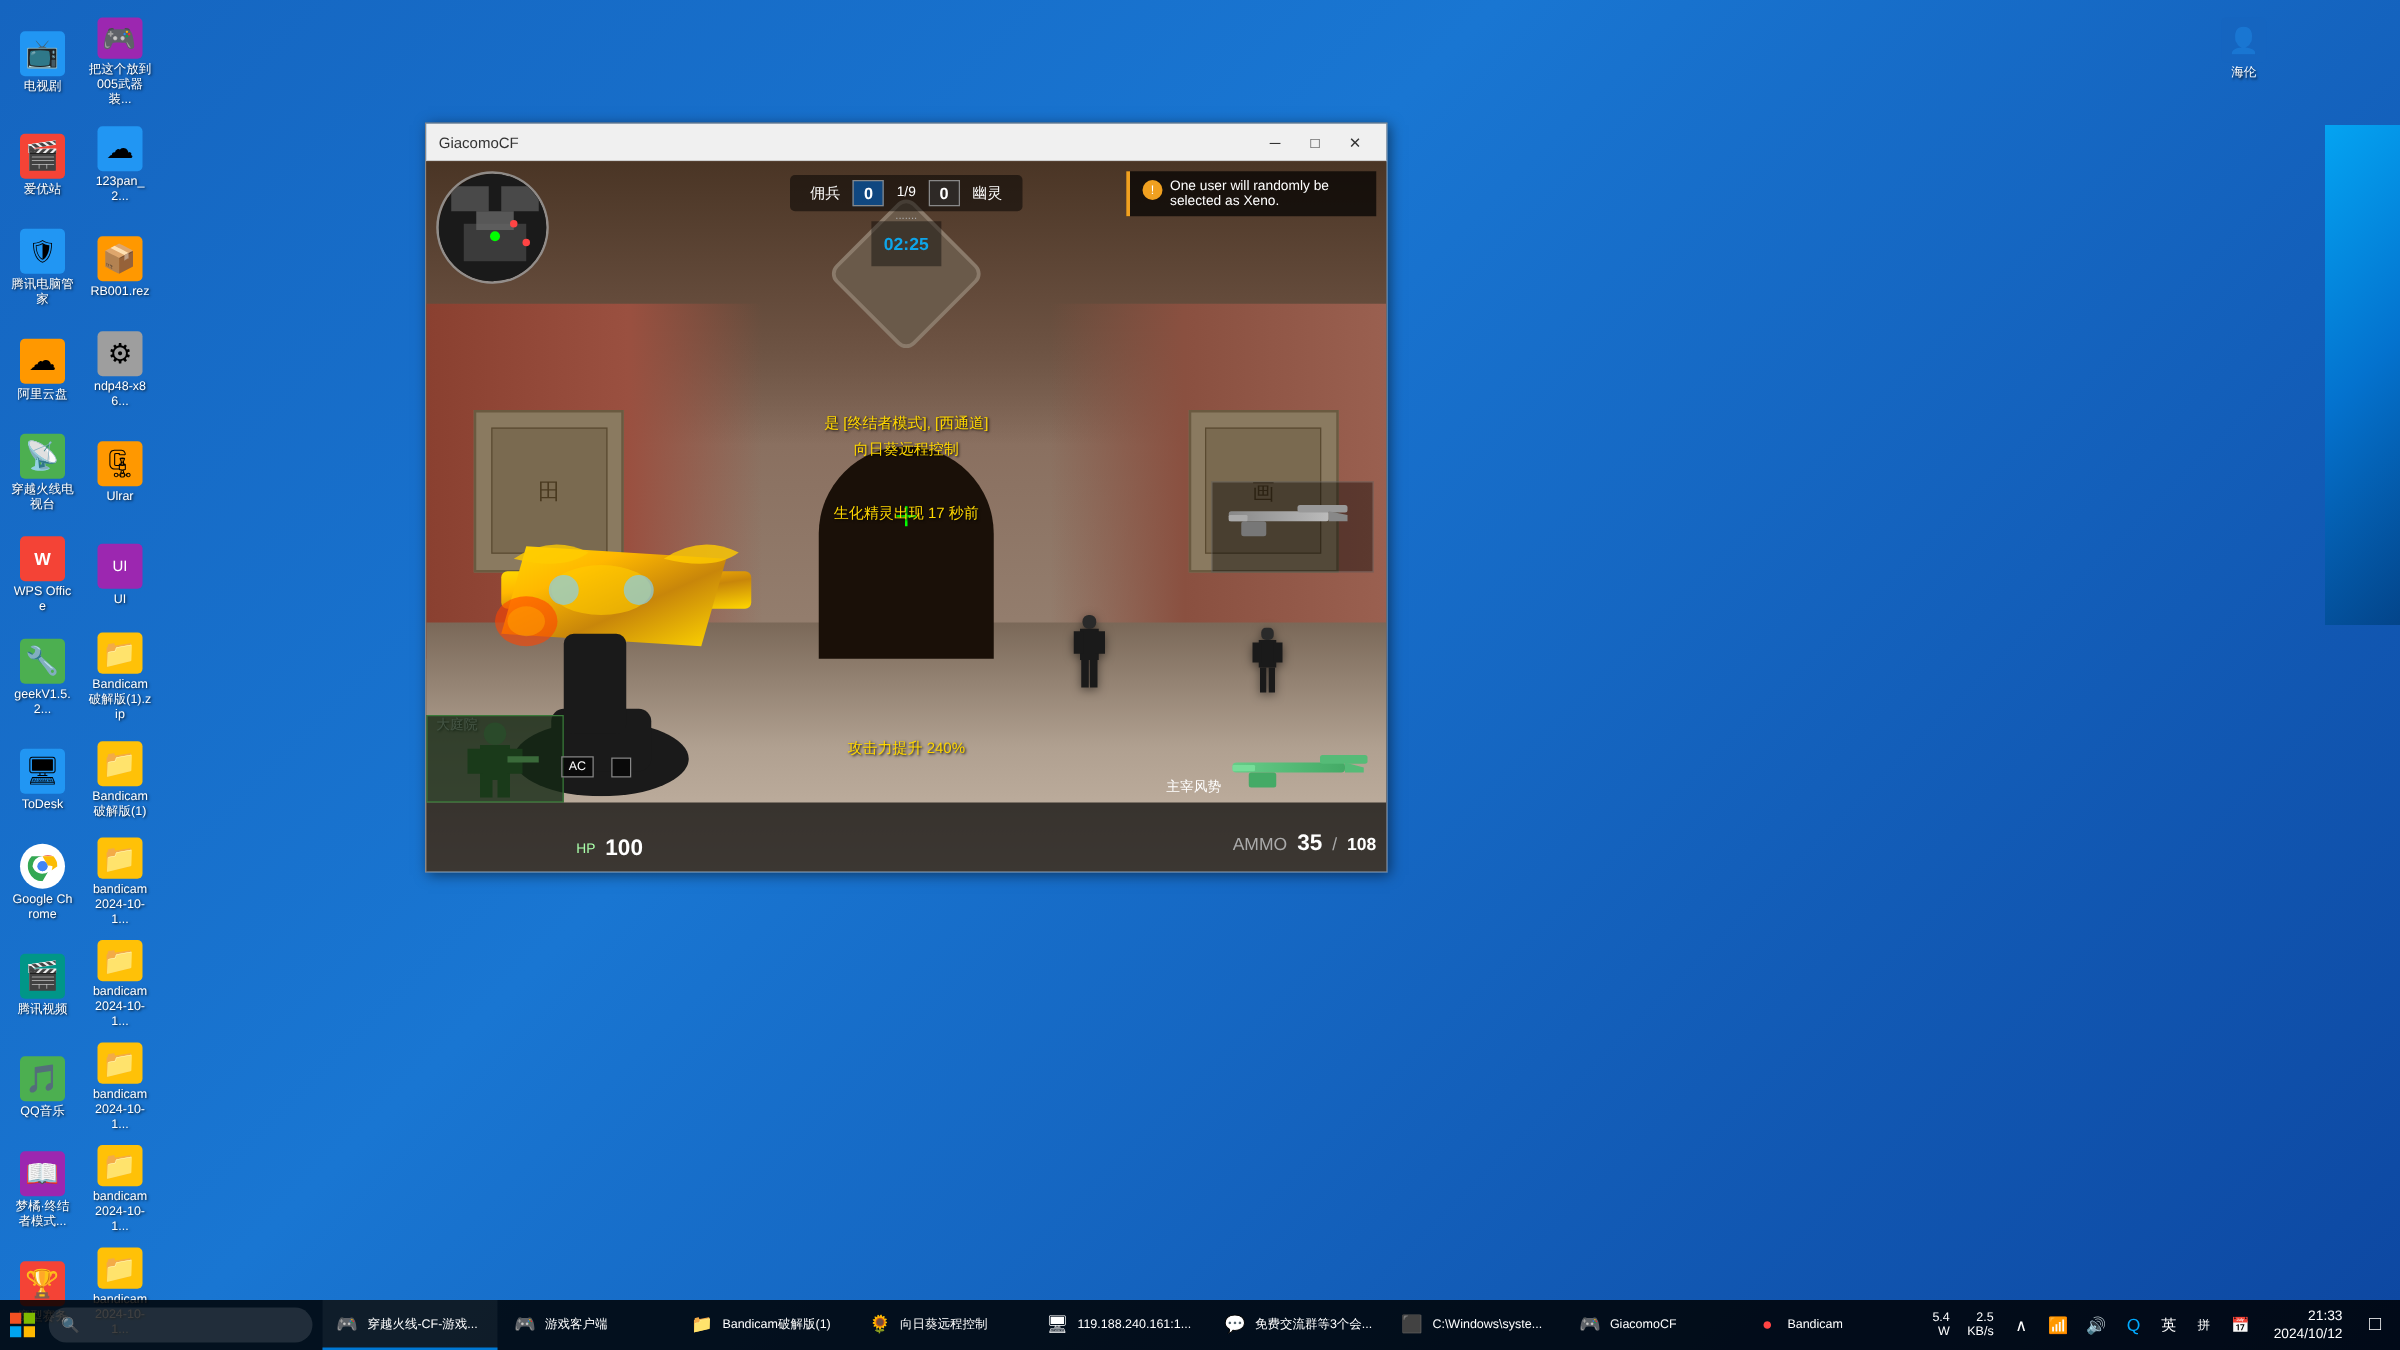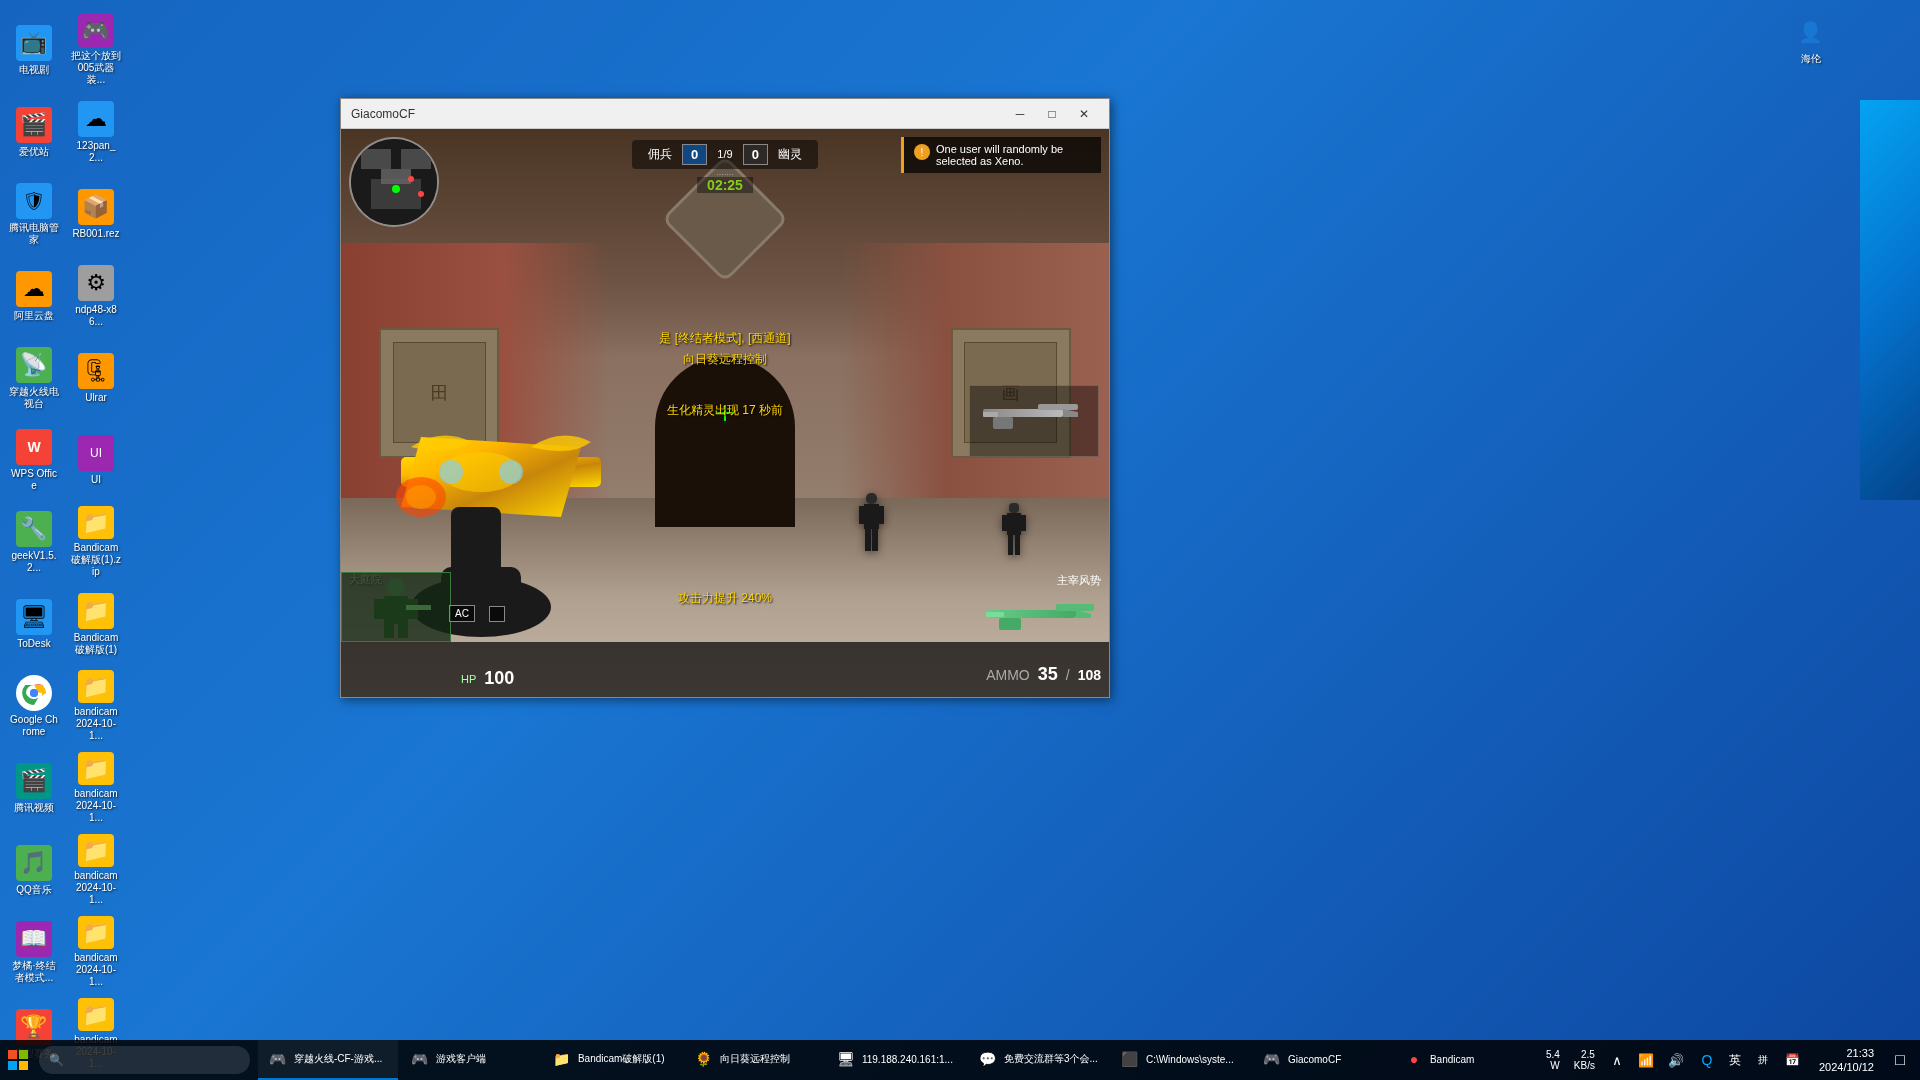--- a/index.html
+++ b/index.html
@@ -303,24 +303,24 @@
       padding: 2px 8px;
       color: white;
       font-size: 13px;
       font-weight: bold;
       min-width: 24px;
       text-align: center;
     }
     .score-box.blue { background: rgba(0,100,200,0.6); }
     .score-box.ghost { background: rgba(50,50,50,0.6); }
     .hud-timer {
-      color: #84cc16;
+      color: #0ea5e9;
       font-size: 14px;
       font-weight: bold;
-      padding: 0 10px;
+      padding: 10px 10px;
       background: rgba(0,0,0,0.4);
     }
 
     
     .hud-notification {
       position: absolute;
       top: 8px;
       right: 8px;
       background: rgba(0,0,0,0.7);
       border-left: 3px solid #f0a020;
@@ -435,21 +435,21 @@
     }
     .ammo-label { font-size: 14px; color: #aaa; }
     .ammo-value { font-size: 18px; font-weight: bold; }
 
     
     .weapon-display {
       position: absolute;
       bottom: 60px;
       right: 8px;
       display: flex;
-      flex-direction: column;
+      flex-direction: row;
       align-items: flex-end;
       gap: 4px;
     }
 
     
     .player-weapon {
       position: absolute;
       bottom: 60px;
       left: -20px;
       width: 320px;
@@ -530,21 +530,21 @@
     .icon-purple { background: #9C27B0; }
     .icon-orange { background: #FF9800; }
     .icon-teal { background: #009688; }
     .icon-folder { background: #FFC107; }
     .icon-grey { background: #9E9E9E; }
 
     
     .desktop-corner-icon {
       position: absolute;
       top: 10px;
-      right: 80px;
+      right: 96px;
       display: flex;
       flex-direction: column;
       align-items: center;
     }
 
   </style>
 </head>
 <body>
 
 <div>

